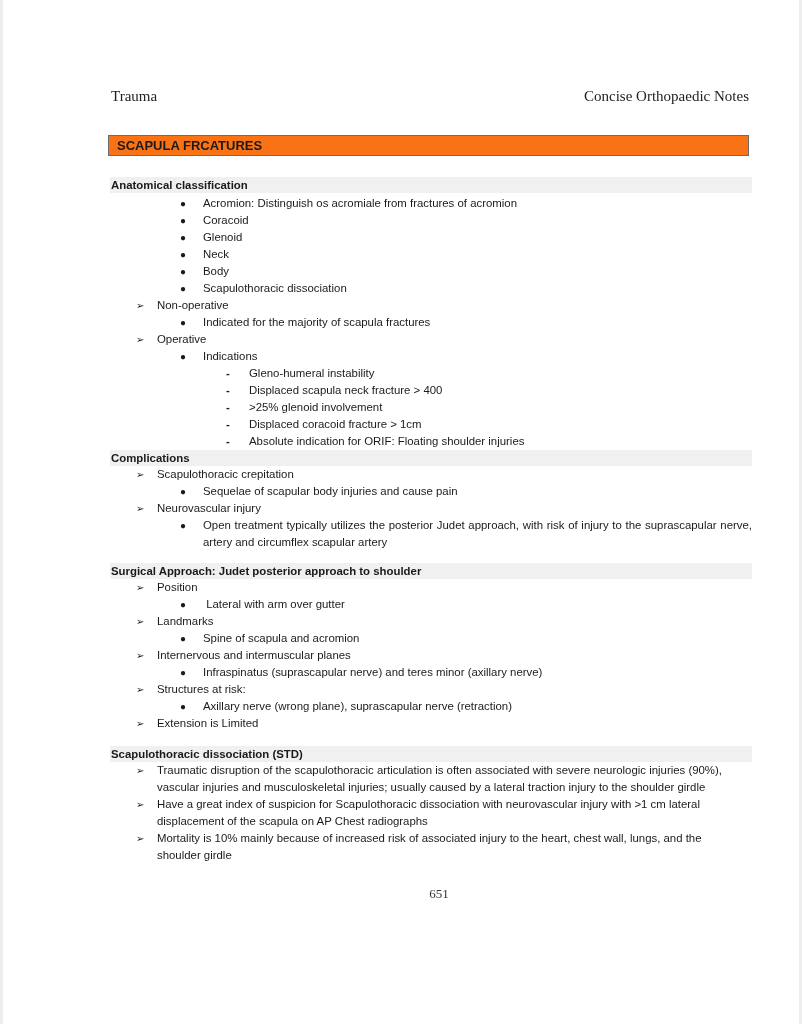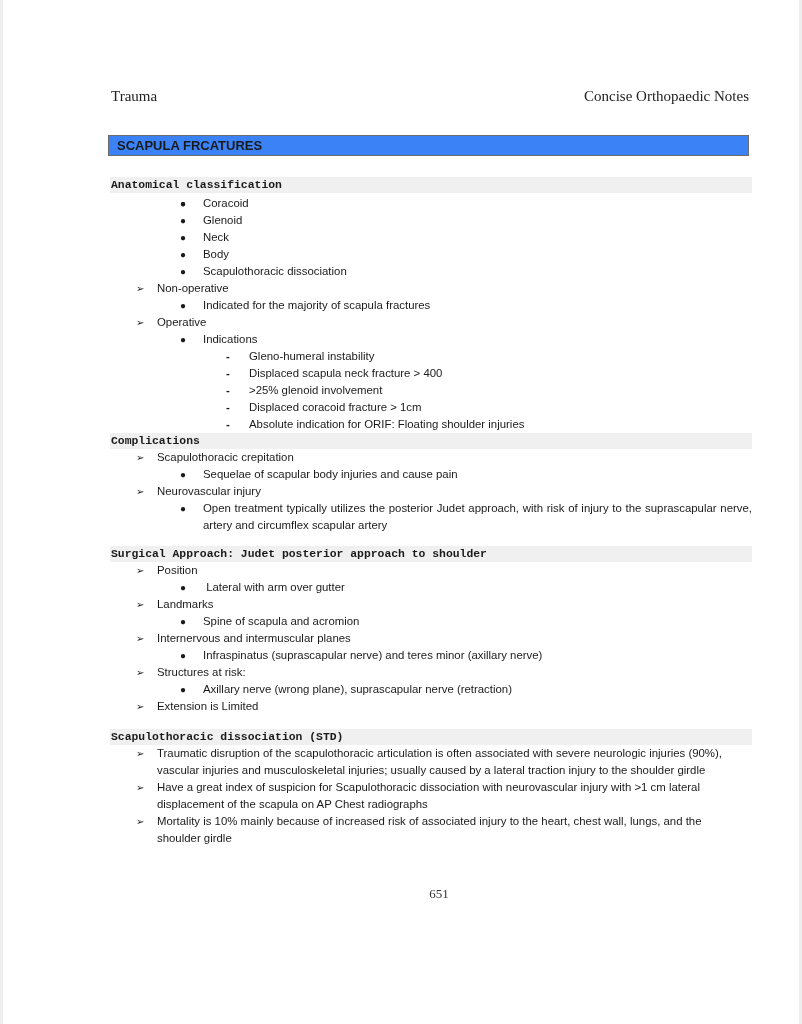--- a/index.html
+++ b/index.html
@@ -9,25 +9,25 @@
   }
   .edge-left { position: absolute; left: 0; top: 0; width: 3px; height: 1024px; background: #eeeeee; }
   .edge-right { position: absolute; right: 0; top: 0; width: 3px; height: 1024px; background: #eeeeee; }
   .running-header {
     position: absolute; left: 111px; top: 88px; width: 638px;
     font-family: "Liberation Serif", serif; font-size: 15px; color: #222;
     display: flex; justify-content: space-between; align-items: center;
   }
   .title-box {
     position: absolute; left: 108px; top: 135px; width: 641px; height: 21px;
-    background: #3b82f6; border: 1px solid #6c6c6c; box-sizing: border-box;
+    background: #f97316; border: 1px solid #6c6c6c; box-sizing: border-box;
     font-weight: bold; font-size: 13px; line-height: 20px; padding-left: 8px; color: #1a1a1a;
   }
   .content { position: absolute; left: 110px; top: 177px; width: 642px; font-size: 11.4px; line-height: 17px; }
-  .sec-head { background: #f0f0f0; font-weight: bold; padding-left: 1px; height: 16px; line-height: 16px; font-family: Liberation Mono, monospace; }
+  .sec-head { background: #f0f0f0; font-weight: bold; padding-left: 1px; height: 16px; line-height: 16px; }
   .row { position: relative; white-space: nowrap; }
   .row.wrap { white-space: normal; }
   .marker { position: absolute; top: 0; display: inline-block; }
   .l1 { padding-left: 93px; }
   .l1 .marker { left: 70px; font-size: 10px; }
   .a1 { padding-left: 47px; }
   .a1 .marker { left: 26px; font-size: 10px; }
   .b2 { padding-left: 93px; }
   .b2 .marker { left: 70px; font-size: 10px; }
   .d3 { padding-left: 139px; }
@@ -50,21 +50,21 @@
   <span>Trauma</span>
   <span>Concise Orthopaedic Notes</span>
 </div>
 
 <div class="title-box">SCAPULA FRCATURES</div>
 
 <div class="content">
 
   <div class="sec-head">Anatomical classification</div>
   <div style="height:2px"></div>
-  <div class="row l1"><span class="marker">●</span></div>
+  <div class="row l1"><span class="marker">●</span><span>Acromion: Distinguish os acromiale from fractures of acromion</span></div>
   <div class="row l1"><span class="marker">●</span><span>Coracoid</span></div>
   <div class="row l1"><span class="marker">●</span><span>Glenoid</span></div>
   <div class="row l1"><span class="marker">●</span><span>Neck</span></div>
   <div class="row l1"><span class="marker">●</span><span>Body</span></div>
   <div class="row l1"><span class="marker">●</span><span>Scapulothoracic dissociation</span></div>
 
   <div class="row a1"><span class="marker">➢</span><span>Non-operative</span></div>
   <div class="row b2"><span class="marker">●</span><span>Indicated for the majority of scapula fractures</span></div>
   <div class="row a1"><span class="marker">➢</span><span>Operative</span></div>
   <div class="row b2"><span class="marker">●</span><span>Indications</span></div>

